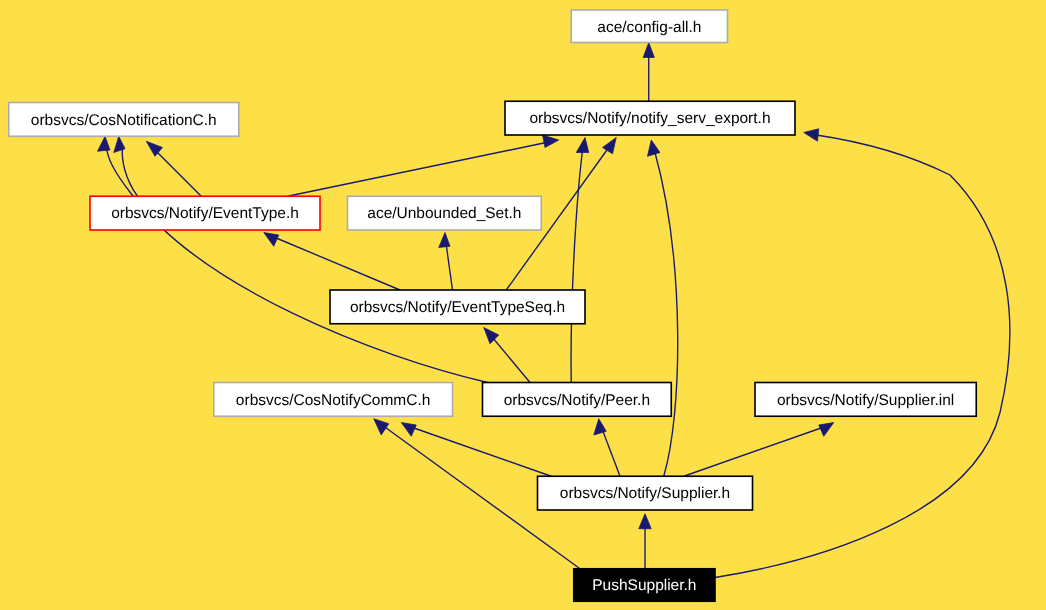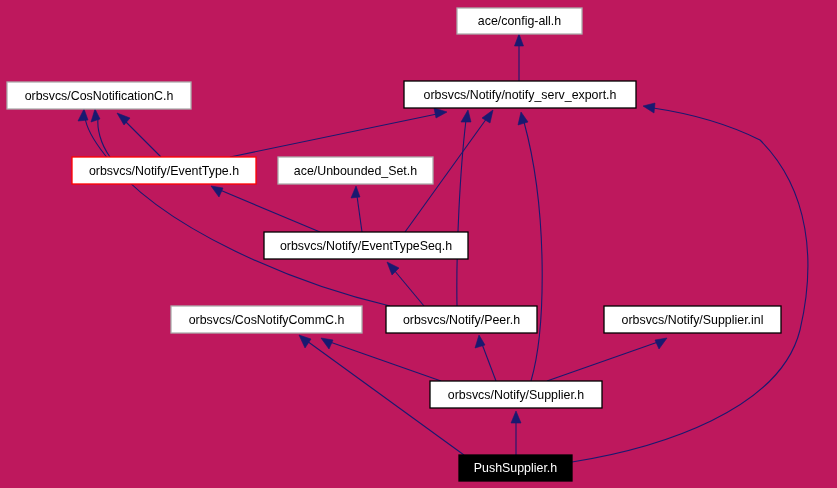--- a/index.html
+++ b/index.html
@@ -4,21 +4,21 @@
 <style>
   html, body {
     margin: 0;
     padding: 0;
     background: #ffffff;
   }
   #canvas-wrap {
     position: relative;
     width: 837px;
     height: 488px;
-    background: #be185d;
+    background: #fde047;
     overflow: hidden;
     font-family: "Liberation Sans", sans-serif;
   }
   svg#graph {
     position: absolute;
     left: 0;
     top: 0;
     width: 837px;
     height: 488px;
     display: block;

